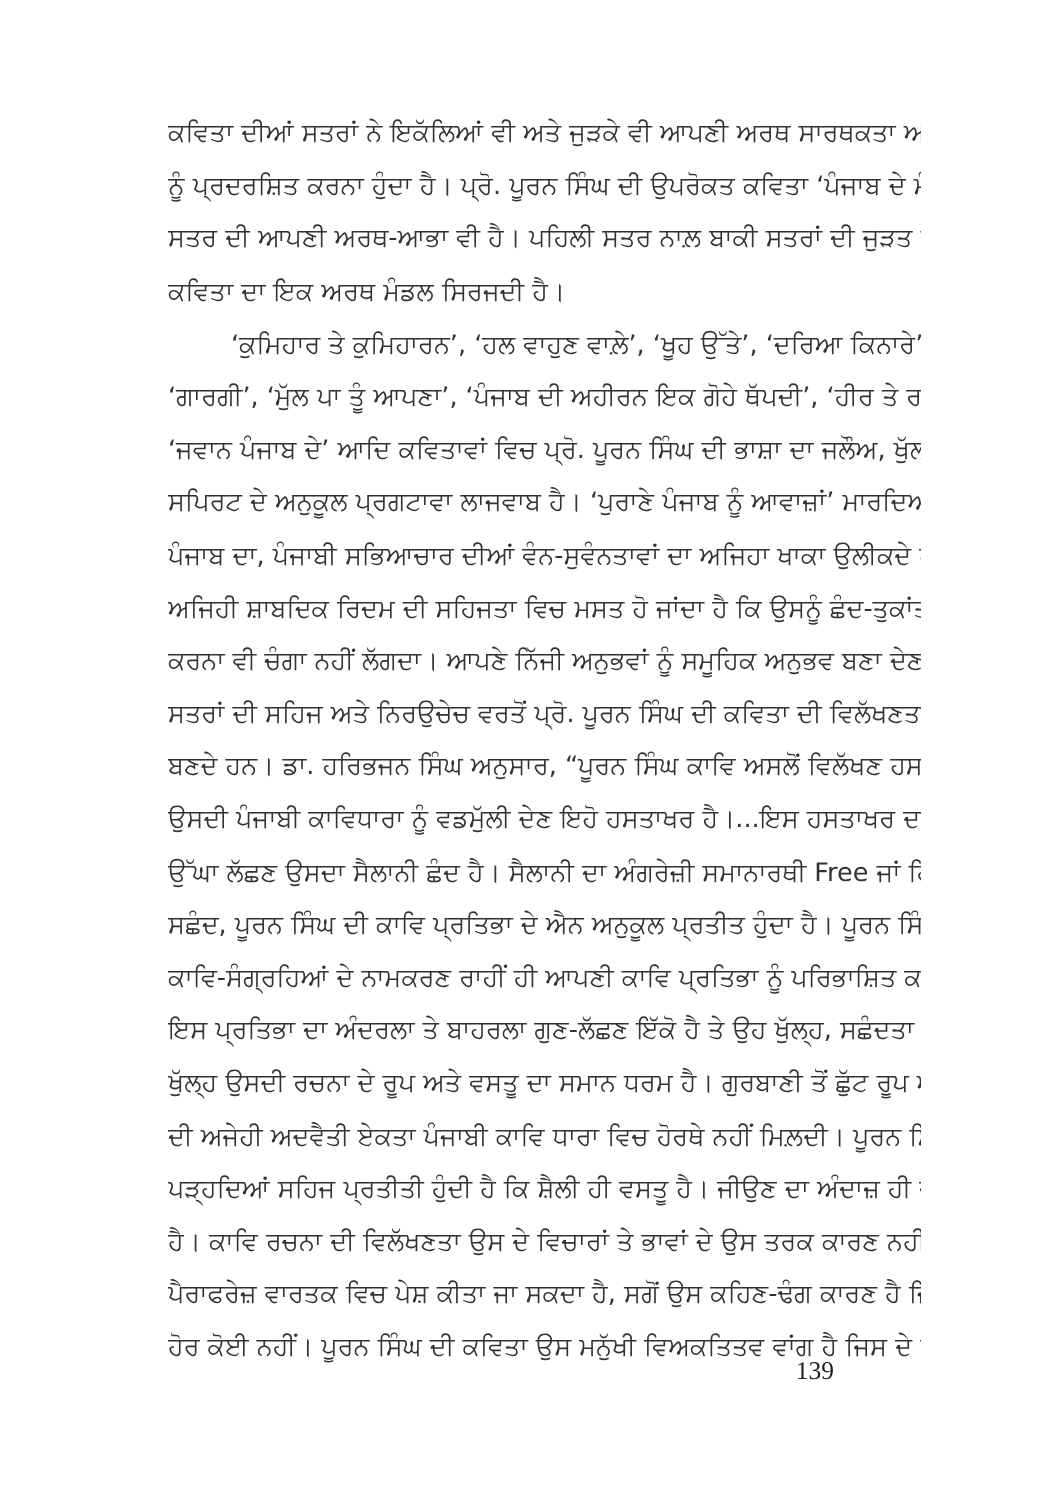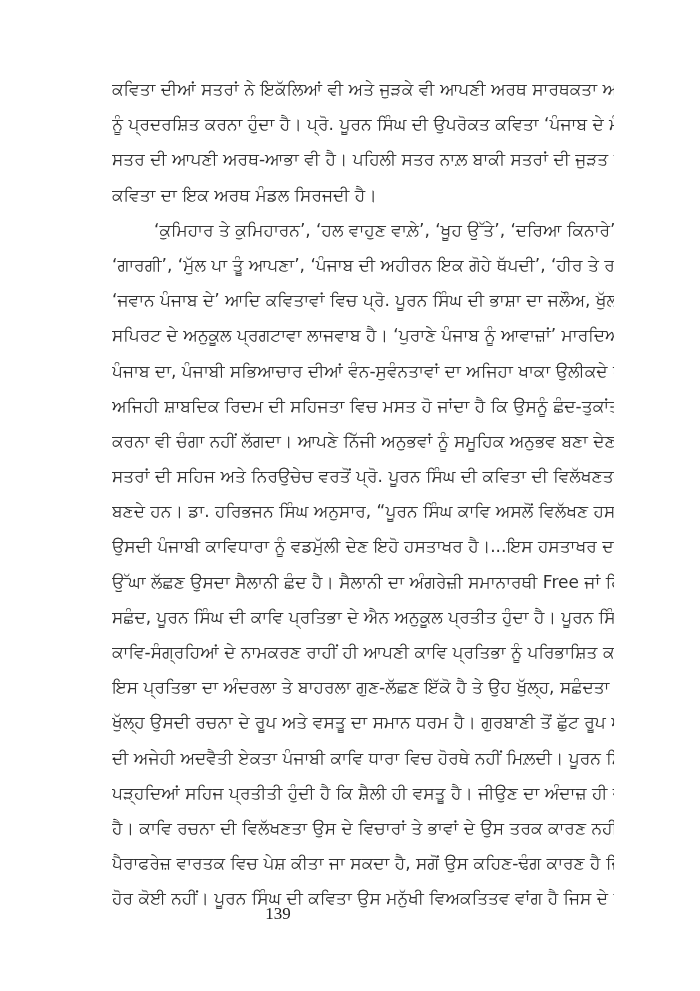--- a/index.html
+++ b/index.html
@@ -37,21 +37,21 @@
     text-align-last: left;
   }
   .line.indent {
     text-indent: 42px;
   }
   .footer {
     position: absolute;
     top: 904px;
     left: 0;
     width: 556px;
-    text-align: center;
+    text-align: right;
     font-family: "Liberation Serif", "DejaVu Serif", serif;
     font-size: 17px;
     color: #222222;
   }
 </style>
 </head>
 <body>
 
 <div class="page">
   <div class="textblock">

